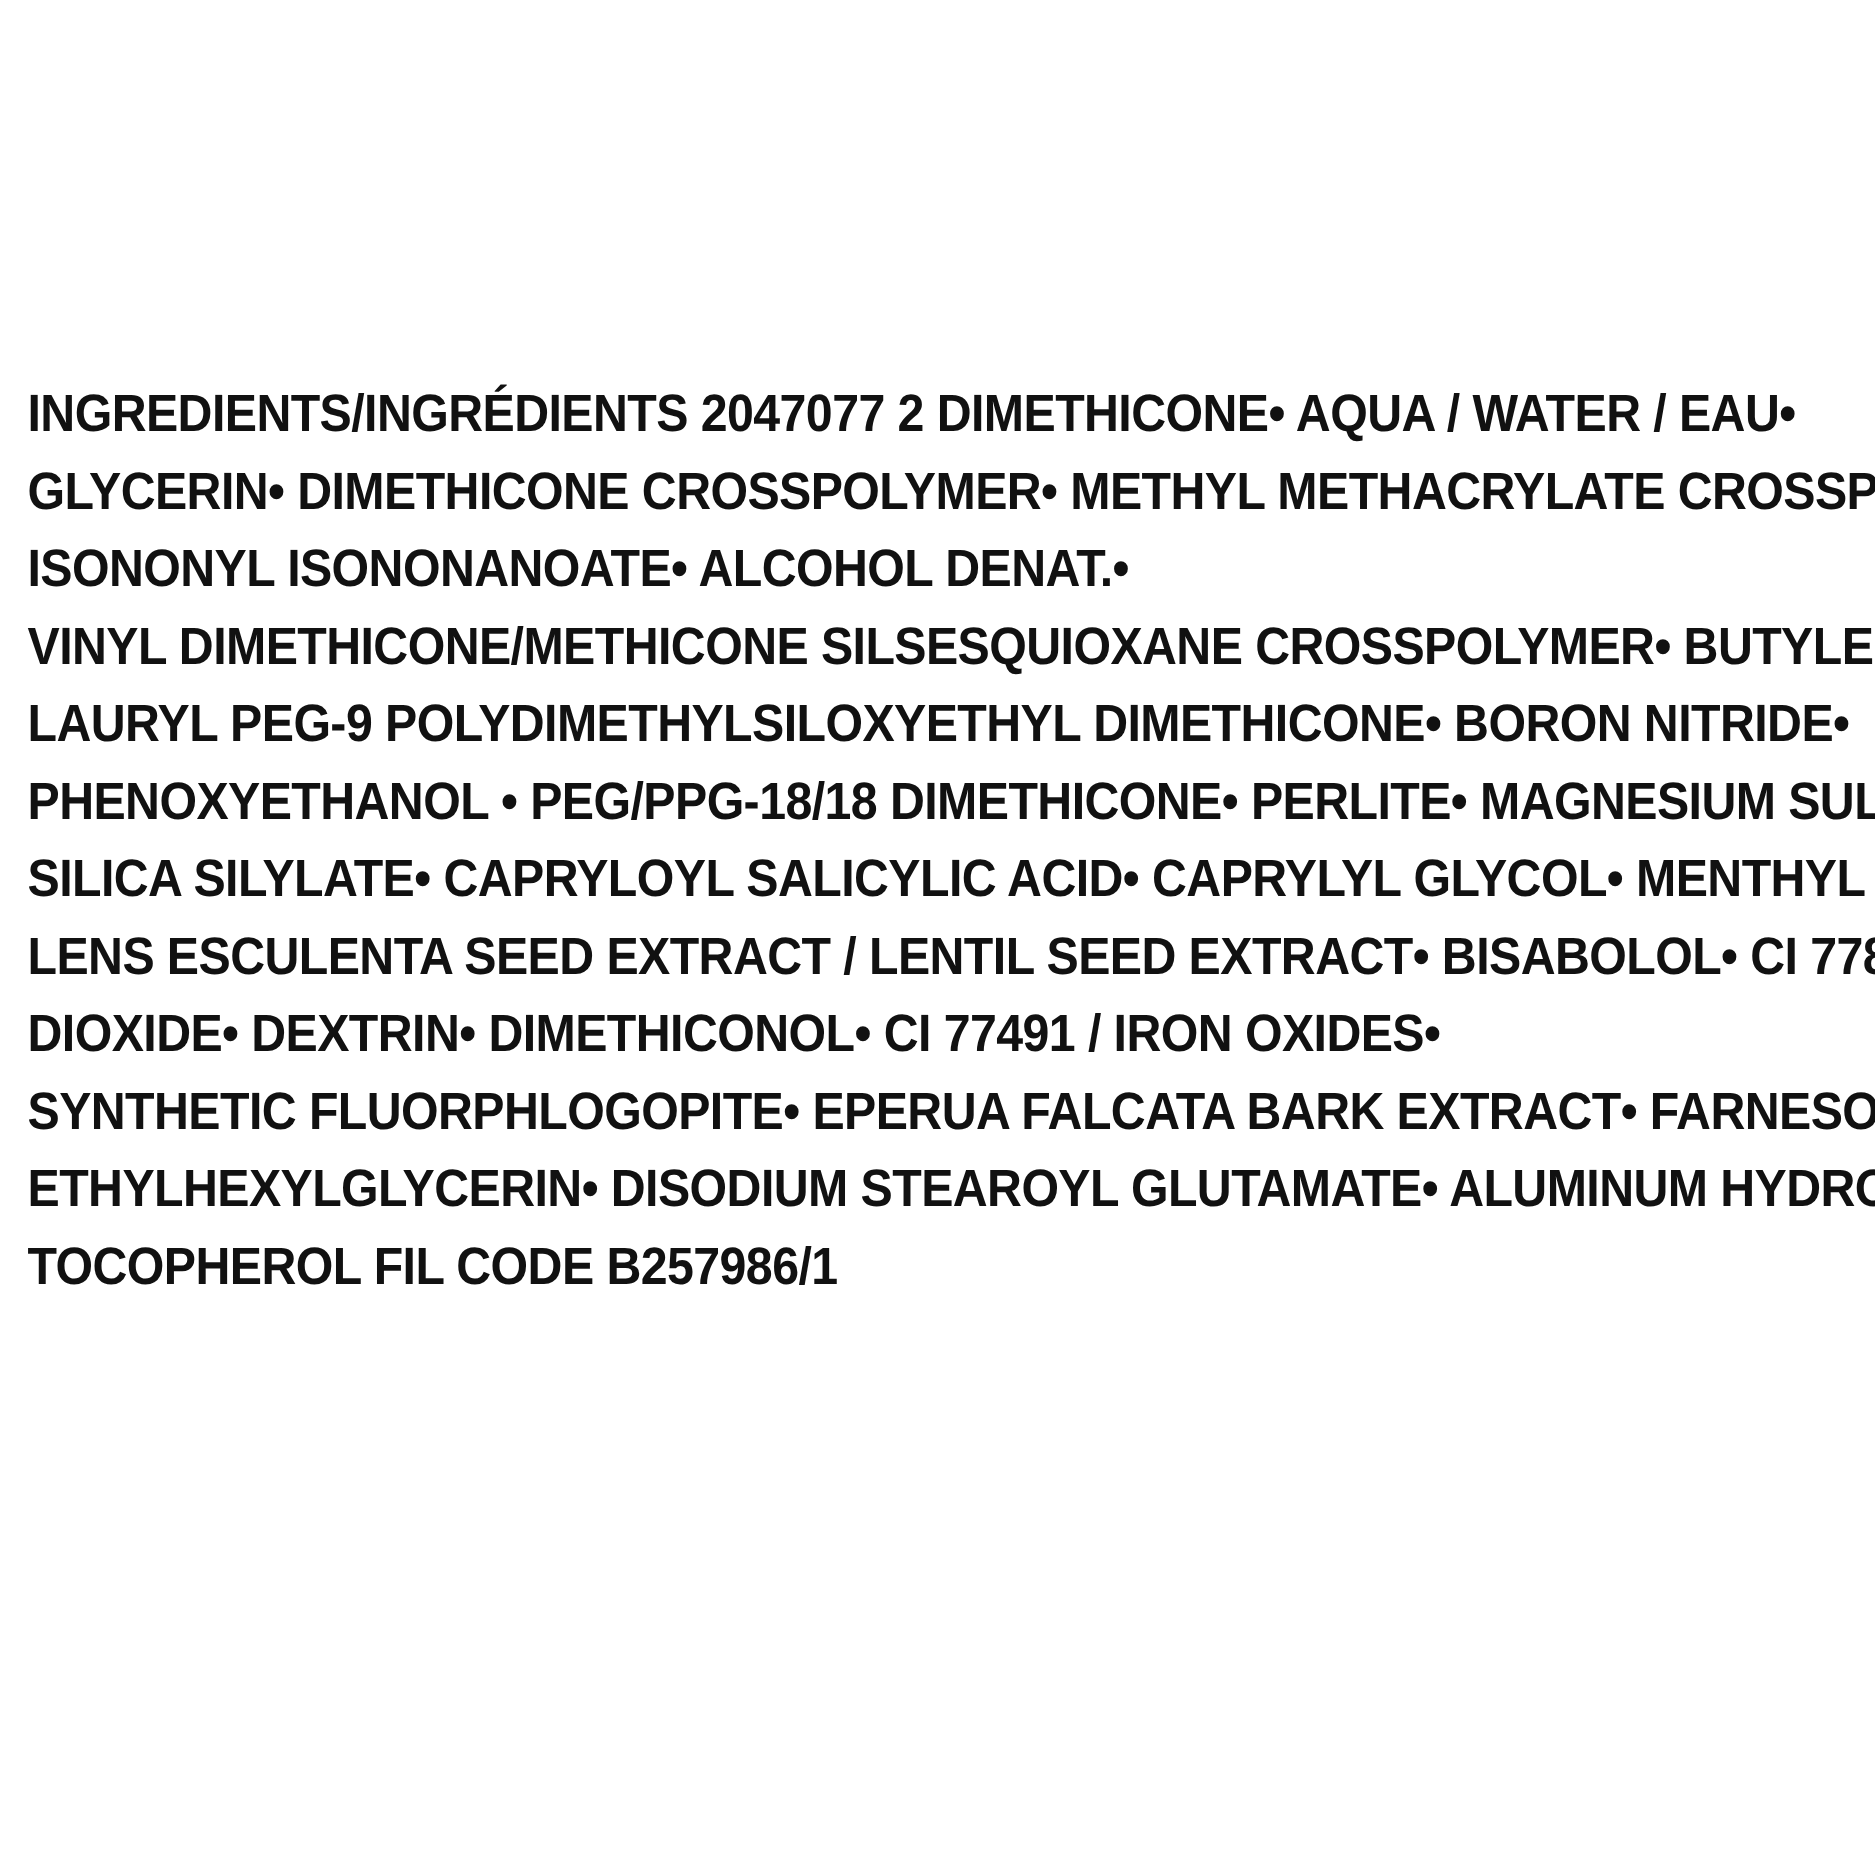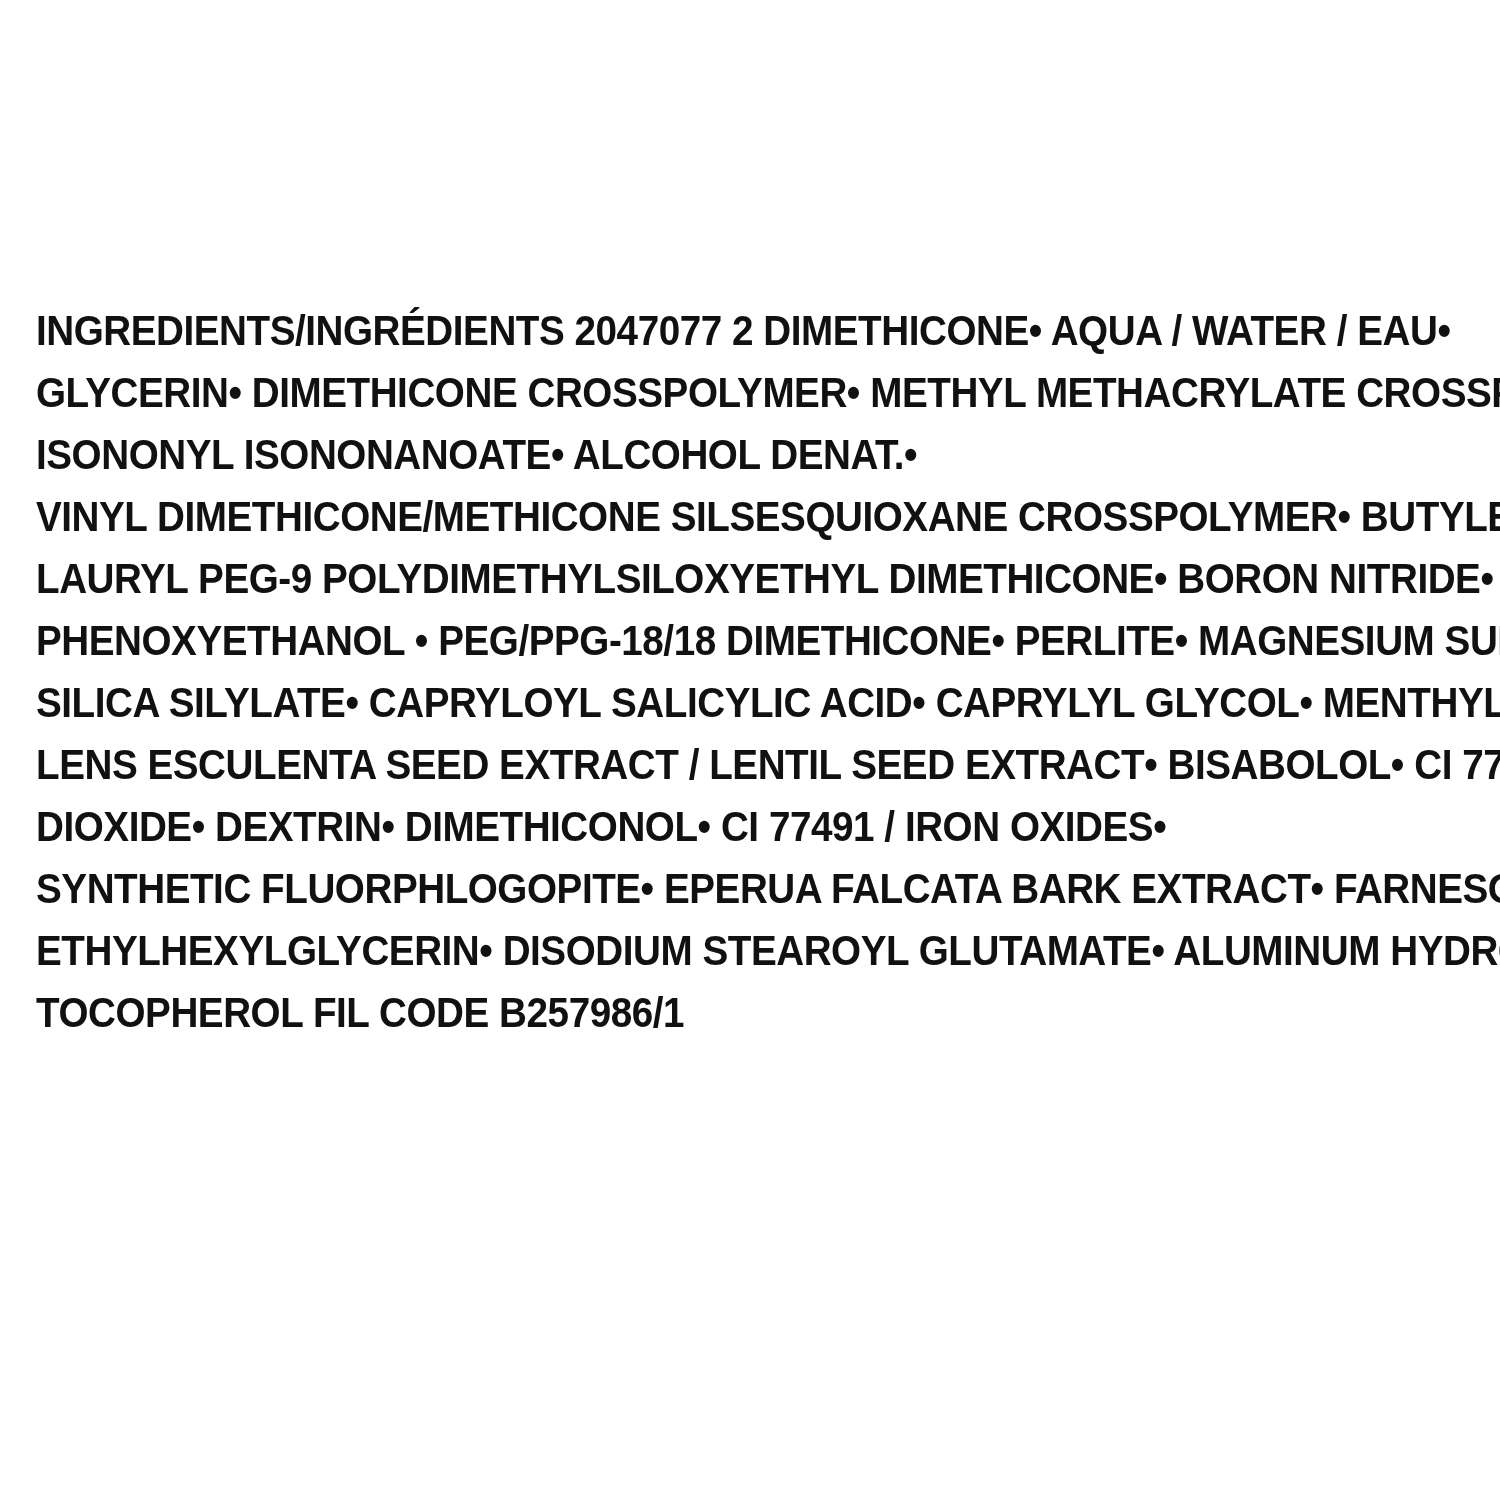--- a/index.html
+++ b/index.html
@@ -14,21 +14,21 @@
     font-family: "Liberation Sans", sans-serif;
   }
   .page {
     position: relative;
     width: 1500px;
     height: 1500px;
     background: #ffffff;
   }
   .ingredients-block {
     position: absolute;
-    left: 36px;
+    left: 22px;
     top: 300px;
     width: 1420px;
     color: #111111;
   }
   .ing-line {
     font-family: "Liberation Sans", sans-serif;
     font-weight: 700;
     font-size: 42px;
     line-height: 62px;
     letter-spacing: -0.5px;

